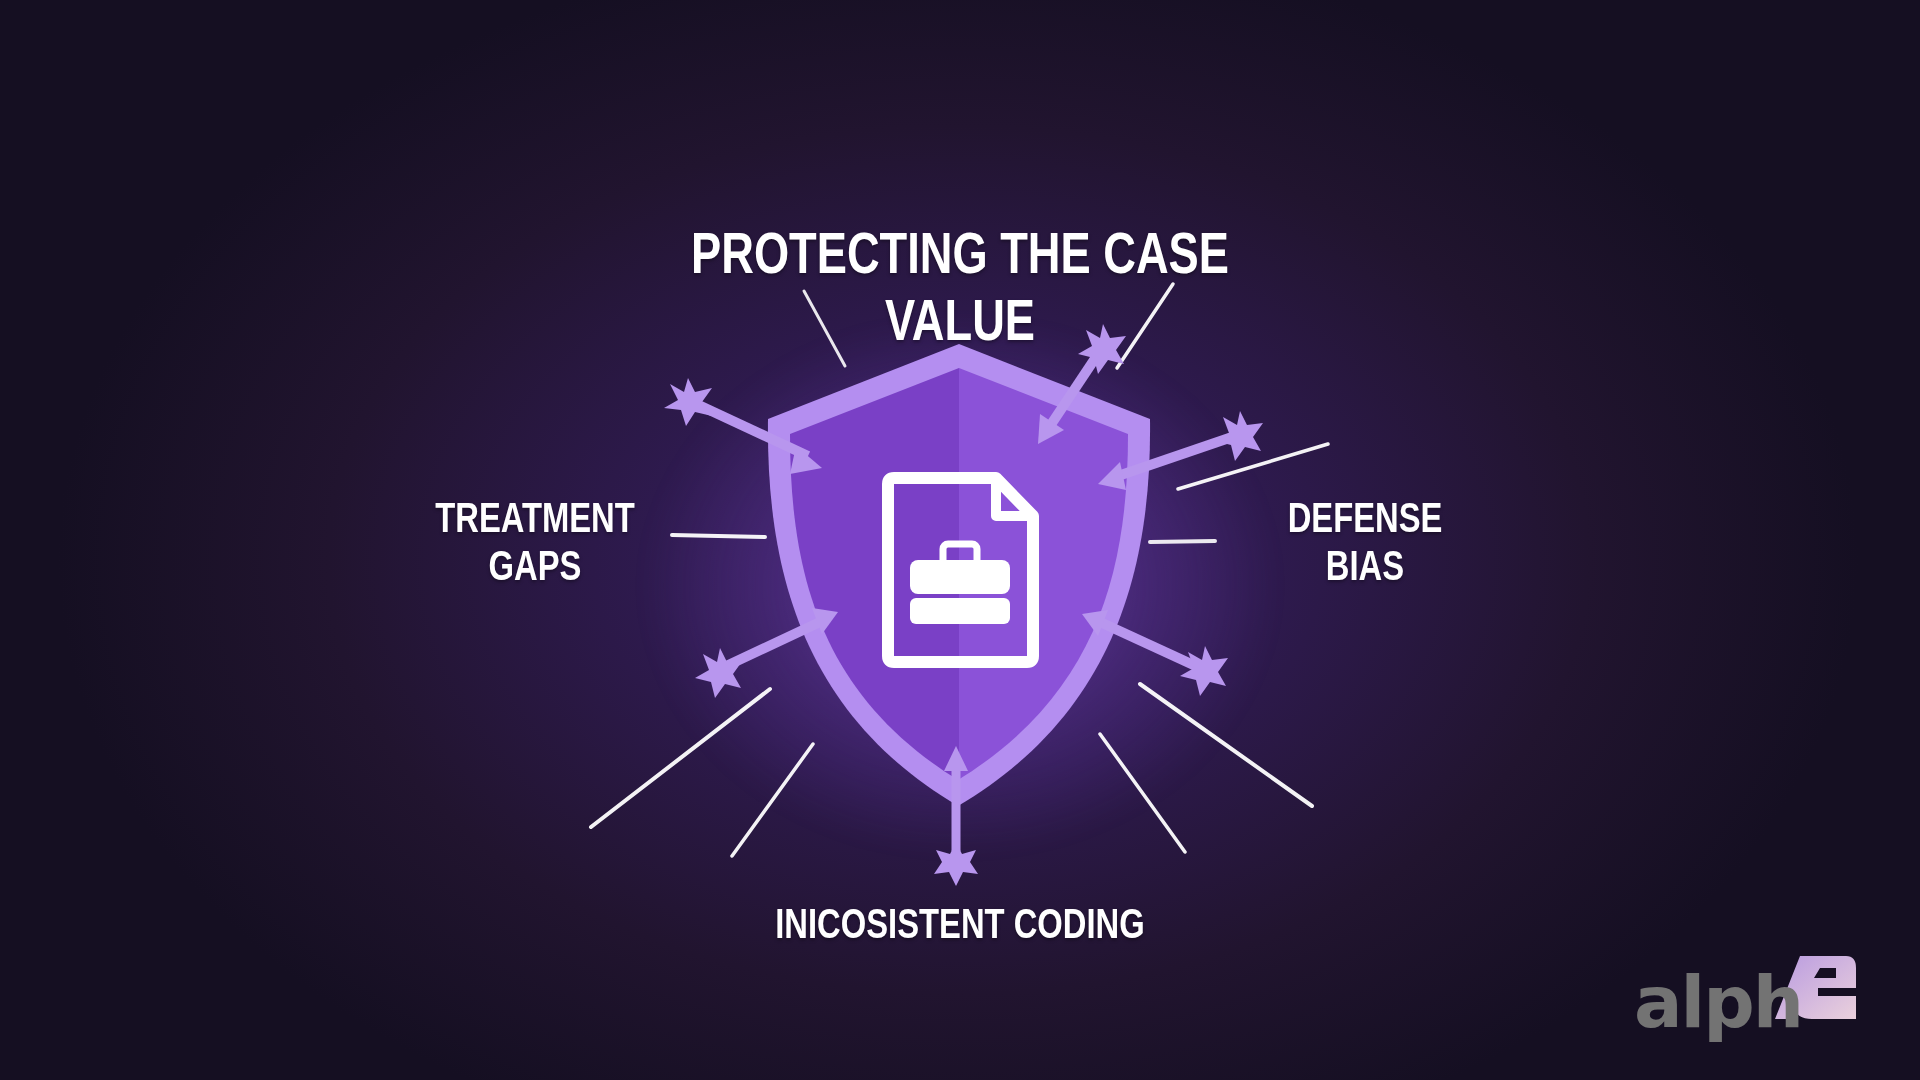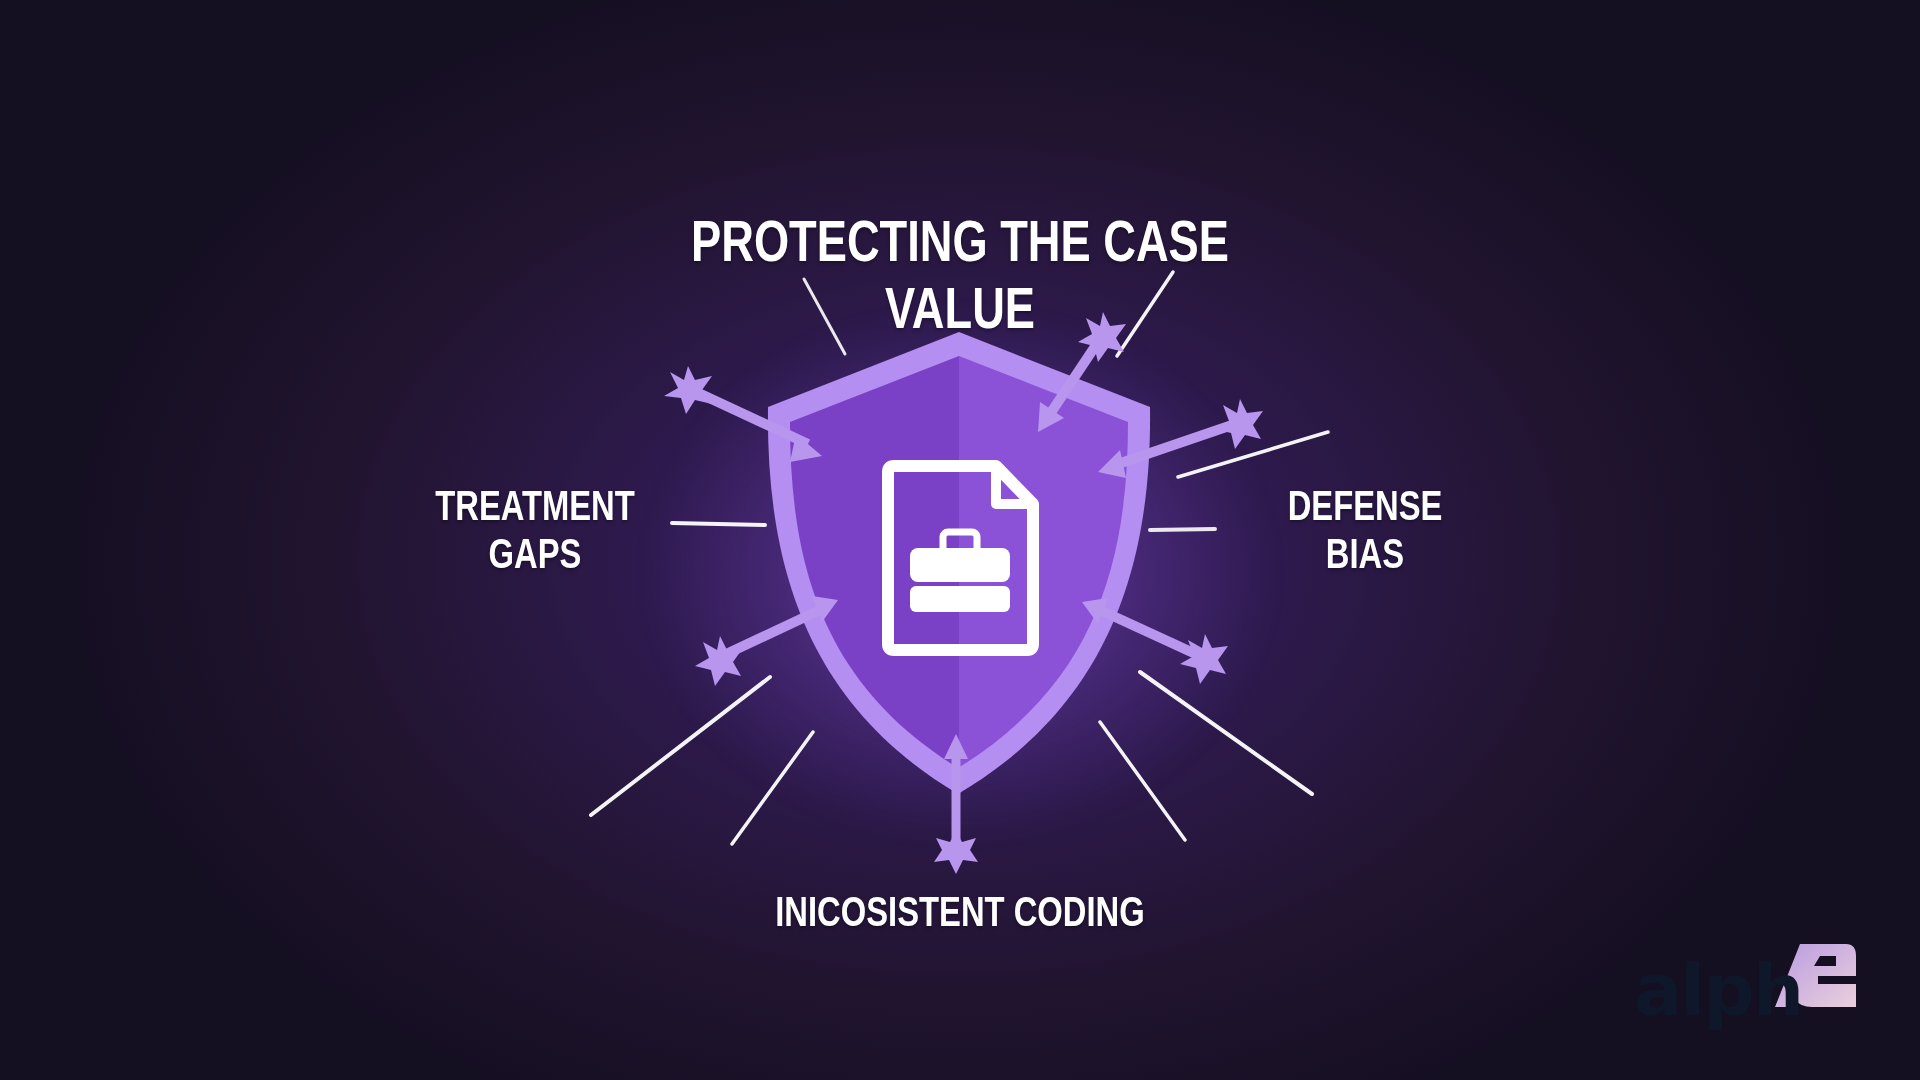--- a/index.html
+++ b/index.html
@@ -1,42 +1,42 @@
 <!DOCTYPE html>
 <html><head>
 <meta charset="utf-8">
 <style>
   html, body { margin:0; padding:0; }
   body {
     width:1920px; height:1080px; overflow:hidden; position:relative;
     background: radial-gradient(ellipse 900px 620px at 958px 560px, #3e2268 0%, #2e1a4e 35%, #21142f 70%, #150f22 100%);
     font-family: "Liberation Sans", sans-serif;
   }
-  .stage { position:absolute; left:0; top:4px; width:1920px; height:784px; }
+  .stage { position:absolute; left:0; top:16px; width:1920px; height:784px; }
   .glow {
     position:absolute; left:640px; top:300px; width:640px; height:540px;
     background: radial-gradient(ellipse at center, rgba(150,90,230,0.55) 0%, rgba(120,70,200,0.25) 40%, rgba(60,30,110,0) 70%);
     filter: blur(10px);
   }
   svg.art { position:absolute; left:0; top:0; }
   .label {
     position:absolute; color:#ffffff; font-family:"Liberation Sans", sans-serif;
     font-weight:700; text-transform:uppercase; letter-spacing:0px;
     text-align:center; line-height:1.15; transform: scaleX(0.78); transform-origin:center;
     text-shadow: 0 2px 4px rgba(0,0,0,0.35);
   }
   .title { left:560px; top:204px; width:800px; font-size:58px; }
   .left-label { left:390px; top:478px; width:290px; font-size:42px; }
   .right-label { left:1220px; top:478px; width:290px; font-size:42px; }
   .bottom-label { left:700px; top:884px; width:520px; font-size:42px; }
   .logo {
     position:absolute; left:1634px; top:932px; height:90px; display:flex; align-items:flex-end;
   }
   .logo-text {
-    font-family:"DejaVu Sans", sans-serif; font-weight:700; font-size:72px; color:#0f172a;
+    font-family:"DejaVu Sans", sans-serif; font-weight:700; font-size:72px; color:#737373;
     letter-spacing:-2px; line-height:1;
   }
 </style>
 </head>
 <body>
 
 <div class="stage">
   <div class="glow"></div>
 
   <svg class="art" width="1920" height="1080" viewBox="0 0 1920 1080">

